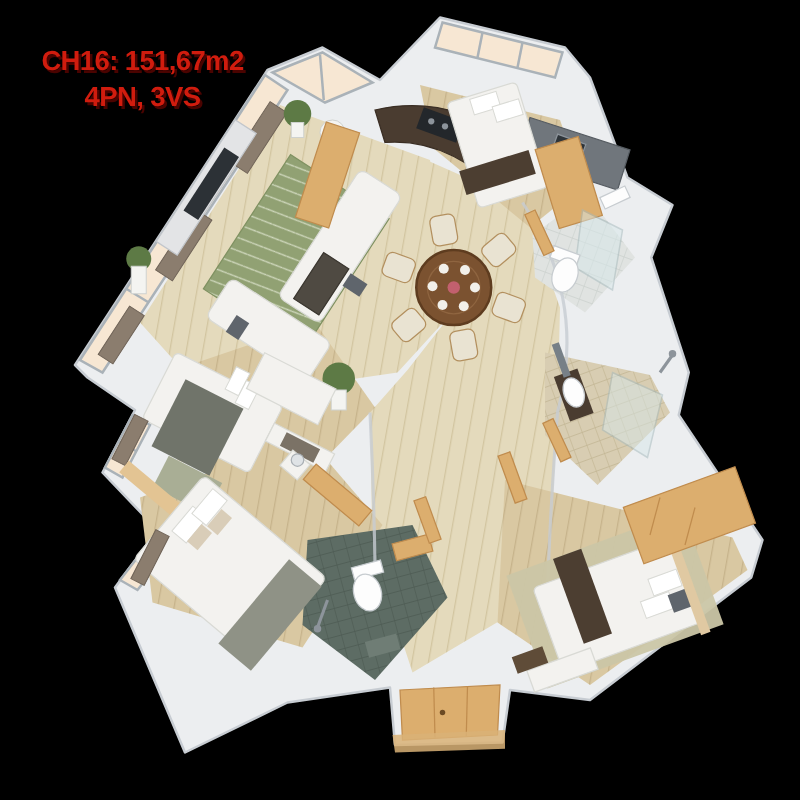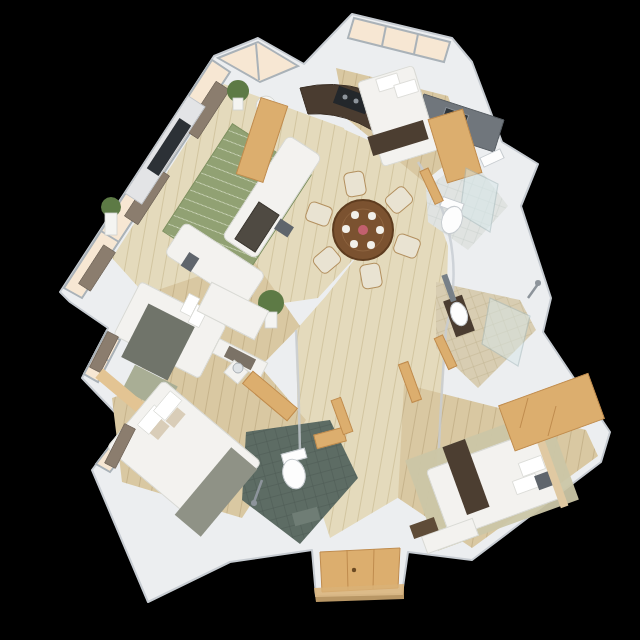--- a/index.html
+++ b/index.html
@@ -229,14 +229,16 @@
     <g>
       <polygon points="320,552 400,548 398,588 322,592" fill="var(--oak)" stroke="var(--oak-dark)"></polygon>
       <line x1="347" y1="550" x2="348" y2="590" stroke="var(--oak-dark)"></line>
       <line x1="374" y1="549" x2="373" y2="589" stroke="var(--oak-dark)"></line>
       <circle cx="354" cy="570" r="2.2" fill="#6b4a23"></circle>
       <polygon points="314,588 404,584 404,599 316,602" fill="#d9b277" opacity=".85"></polygon>
     </g>
   </svg>
 
   <div class="unit-info">
+    <div>CH16: 151,67m2</div>
+    <div>4PN, 3VS</div>
   </div>
 </div>
 
 </body></html>

